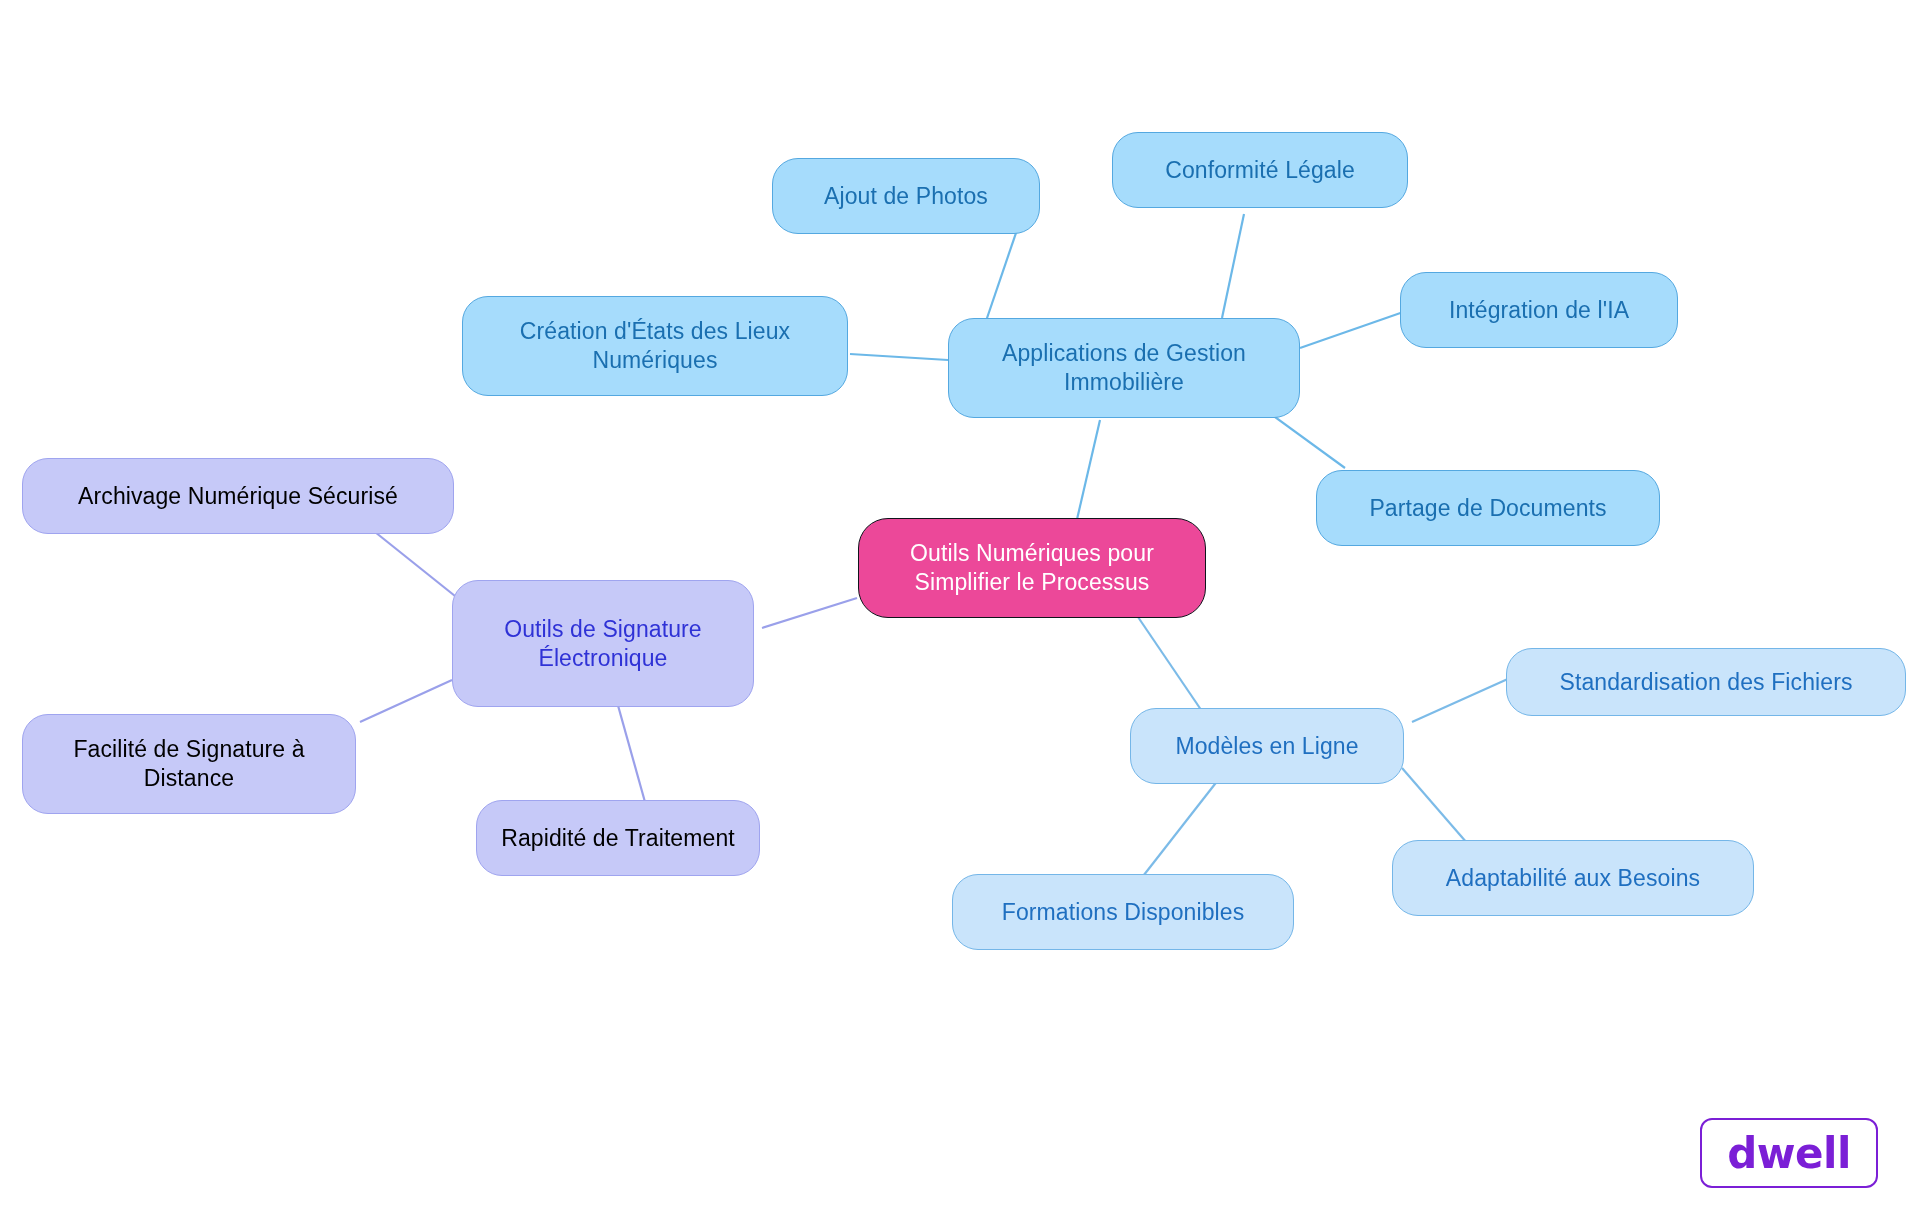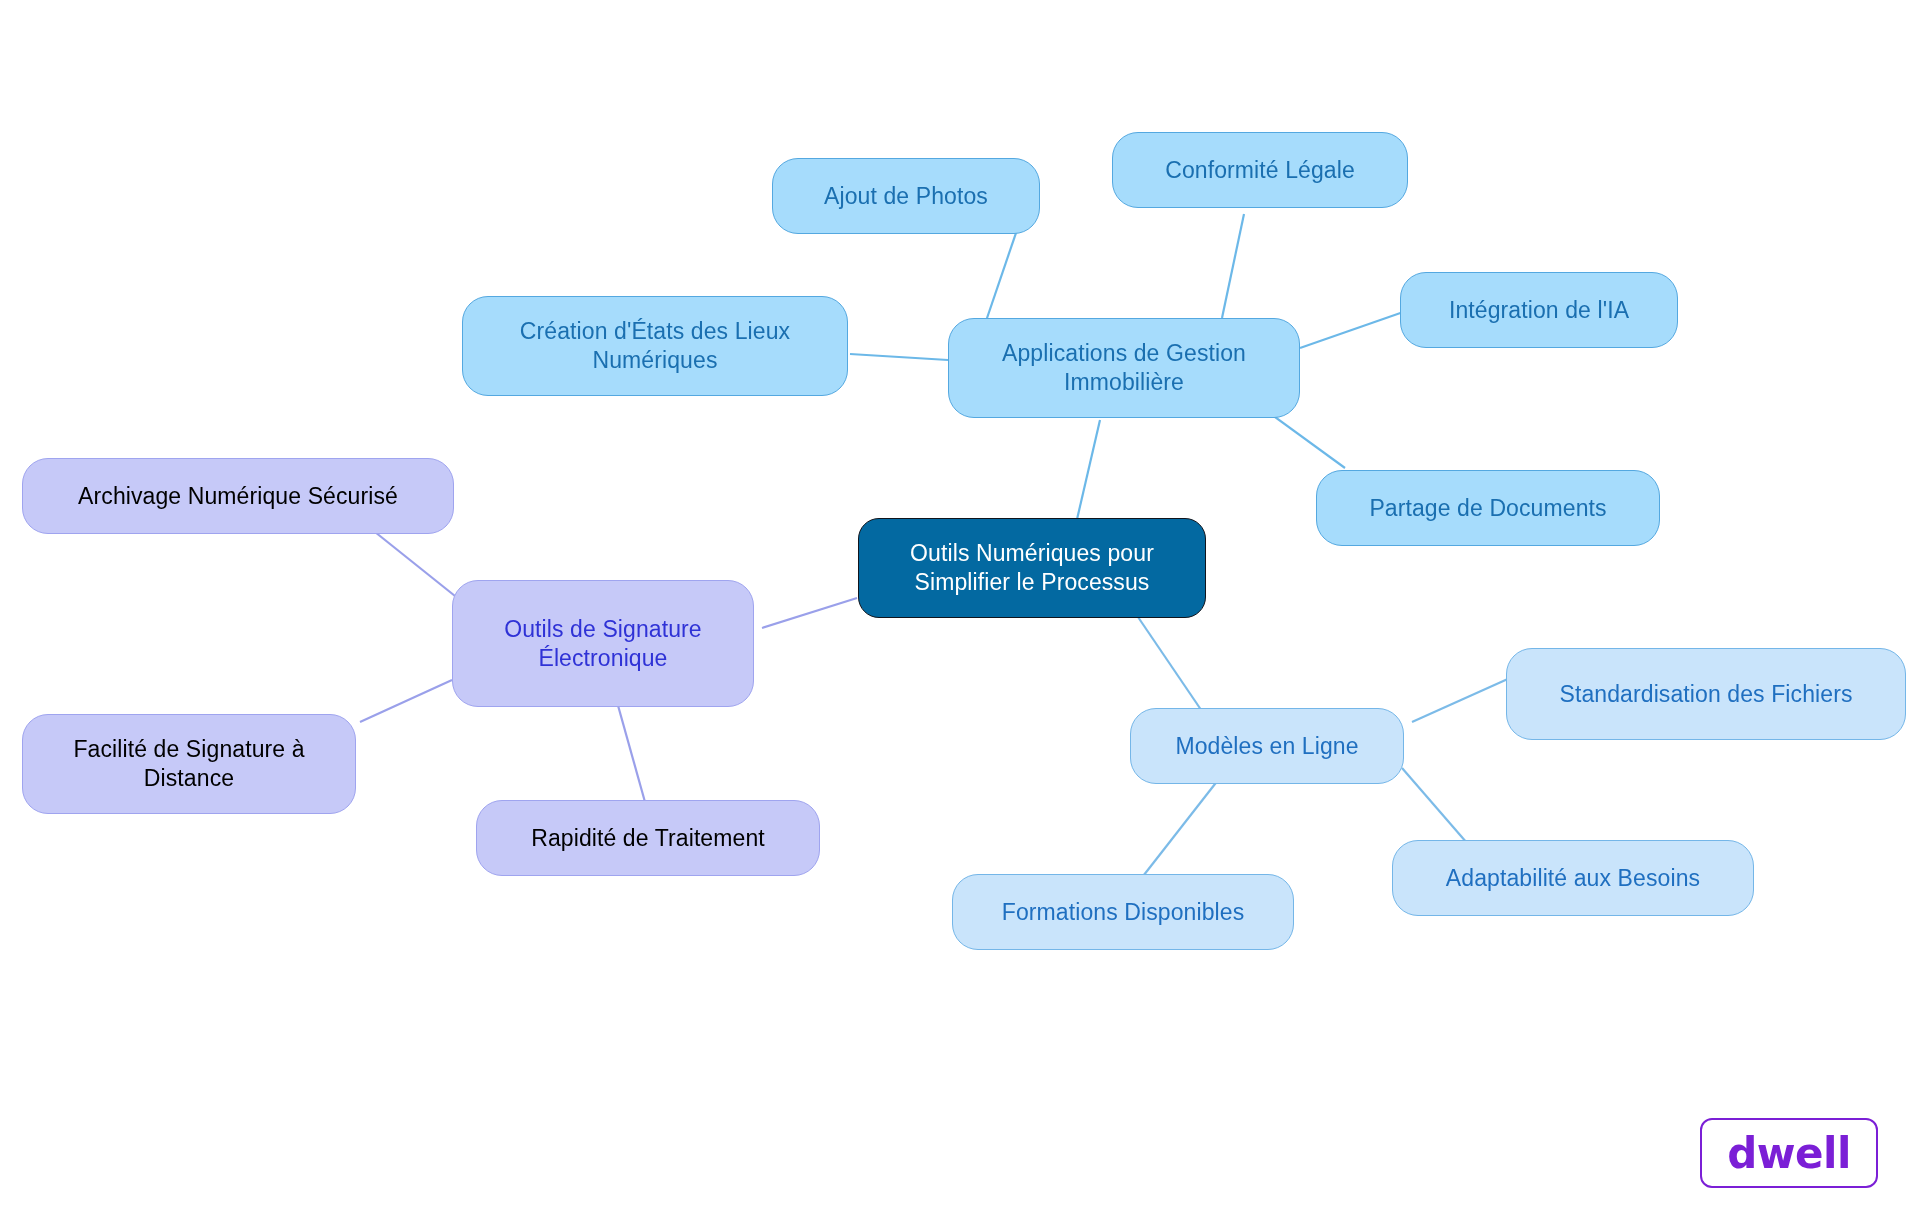--- a/index.html
+++ b/index.html
@@ -37,25 +37,25 @@
     border-style: solid;
     border-width: 1.6px;
     line-height: 1.26;
     letter-spacing: 0.1px;
     padding: 6px 18px;
     white-space: pre-line;
   }
 
   
   .node.root {
-    background: #0369a1;
+    background: #ec4899;
     border-color: #10141c;
     color: #ffffff;
     font-size: 23px;
-    border-radius: 21px;
+    border-radius: 30px;
   }
 
   
   .node.blue-branch {
     background: #a6dcfc;
     border-color: #54a8e0;
     color: #1a6fb0;
     font-size: 23px;
   }
   .node.blue-leaf {
@@ -162,25 +162,25 @@
   <div class="node blue-leaf" style="left:1316px; top:470px; width:344px; height:76px;">Partage de Documents</div>
 
   <div class="node purple-branch" style="left:452px; top:580px; width:302px; height:127px;">Outils de Signature
 Électronique</div>
 
   <div class="node purple-leaf" style="left:22px; top:458px; width:432px; height:76px;">Archivage Numérique Sécurisé</div>
 
   <div class="node purple-leaf" style="left:22px; top:714px; width:334px; height:100px;">Facilité de Signature à
 Distance</div>
 
-  <div class="node purple-leaf" style="left:476px; top:800px; width:344px; height:76px;">Rapidité de Traitement</div>
+  <div class="node purple-leaf" style="left:476px; top:800px; width:284px; height:76px;">Rapidité de Traitement</div>
 
   <div class="node paleblue-branch" style="left:1130px; top:708px; width:274px; height:76px;">Modèles en Ligne</div>
 
-  <div class="node paleblue-leaf" style="left:1506px; top:648px; width:400px; height:92px;">Standardisation des Fichiers</div>
+  <div class="node paleblue-leaf" style="left:1506px; top:648px; width:400px; height:68px;">Standardisation des Fichiers</div>
 
   <div class="node paleblue-leaf" style="left:1392px; top:840px; width:362px; height:76px;">Adaptabilité aux Besoins</div>
 
   <div class="node paleblue-leaf" style="left:952px; top:874px; width:342px; height:76px;">Formations Disponibles</div>
 
   <div id="brand">
     <span class="wordmark">dwell</span>
   </div>
 
 </div>

